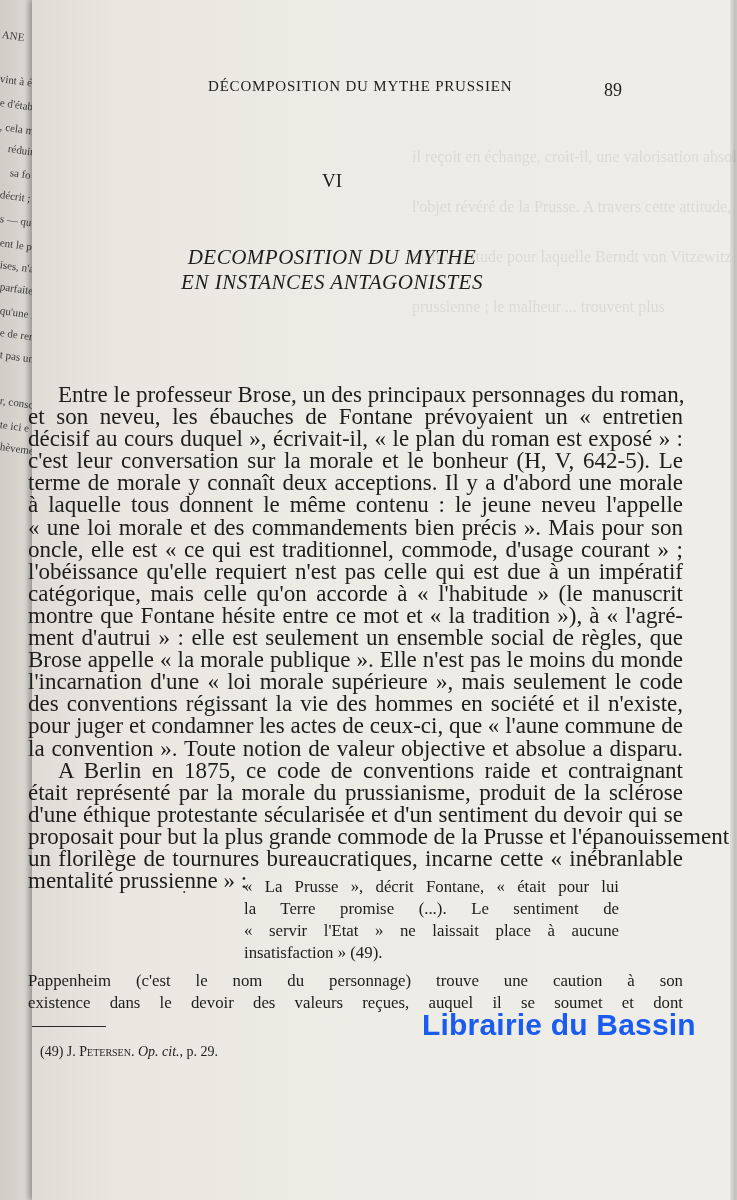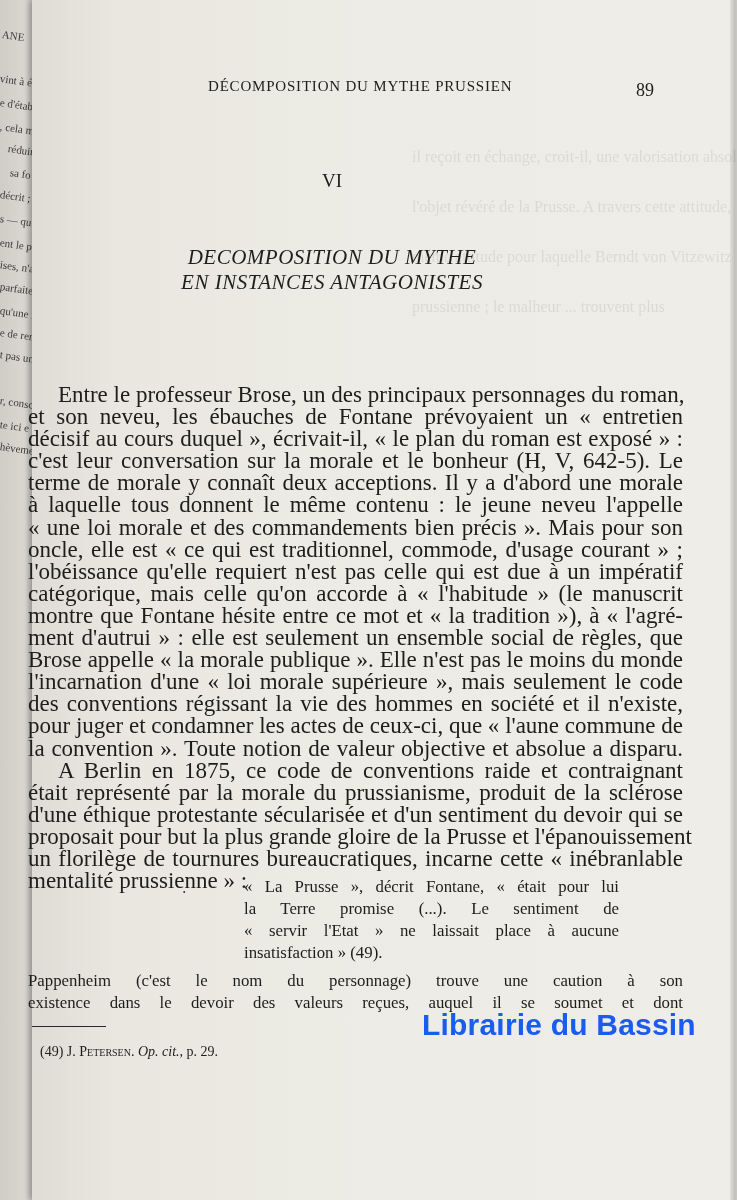--- a/index.html
+++ b/index.html
@@ -29,21 +29,21 @@
     position:absolute; right:0; top:0; width:4px; height:1200px;
     background:linear-gradient(90deg,#e2e1da,#c8c7c1);
   }
   .running-head {
     position:absolute; left:176px; top:78px;
     font-family:"Liberation Serif", serif; font-size:15px; letter-spacing:0.8px;
     color:#1e1e1c;
   }
   .page-number {
     position:absolute; left:572px; top:80px;
-    font-family:"Liberation Serif", serif; font-size:18px; color:#1e1e1c;margin-left:32px;
+    font-family:"Liberation Serif", serif; font-size:18px; color:#1e1e1c;
   }
   .chapter-num {
     position:absolute; left:0; width:600px; top:170px; text-align:center;
     font-family:"Liberation Serif", serif; font-size:19px; color:#1e1e1c;
   }
   .chapter-title {
     position:absolute; left:0; width:600px; top:245px; text-align:center;
     font-family:"Liberation Serif", serif; font-style:italic; font-size:21px;
     line-height:25px; color:#1e1e1c; letter-spacing:0.5px;
   }
@@ -139,21 +139,21 @@
       <span class="line">Brose appelle « la morale publique ». Elle n'est pas le moins du monde</span>
       <span class="line">l'incarnation d'une « loi morale supérieure », mais seulement le code</span>
       <span class="line">des conventions régissant la vie des hommes en société et il n'existe,</span>
       <span class="line">pour juger et condamner les actes de ceux-ci, que « l'aune commune de</span>
       <span class="line">la convention ». Toute notion de valeur objective et absolue a disparu.</span>
     </div>
     <div>
       <span class="line indent">A Berlin en 1875, ce code de conventions raide et contraignant</span>
       <span class="line">était représenté par la morale du prussianisme, produit de la sclérose</span>
       <span class="line">d'une éthique protestante sécularisée et d'un sentiment du devoir qui se</span>
-      <span class="line">proposait pour but la plus grande gloire de la Prusse et l'épanouissement</span>
+      <span class="line">proposait pour but la plus grande commode de la Prusse et l'épanouissement</span>
       <span class="line">un florilège de tournures bureaucratiques, incarne cette « inébranlable</span>
       <span class="line last">mentalité prussienne » :</span>
     </div>
   </div>
 
   <span class="quote-dot">.</span>
   <div class="quote">
     <span class="line">« La Prusse », décrit Fontane, « était pour lui</span>
     <span class="line">la Terre promise (...). Le sentiment de</span>
     <span class="line">« servir l'Etat » ne laissait place à aucune</span>

